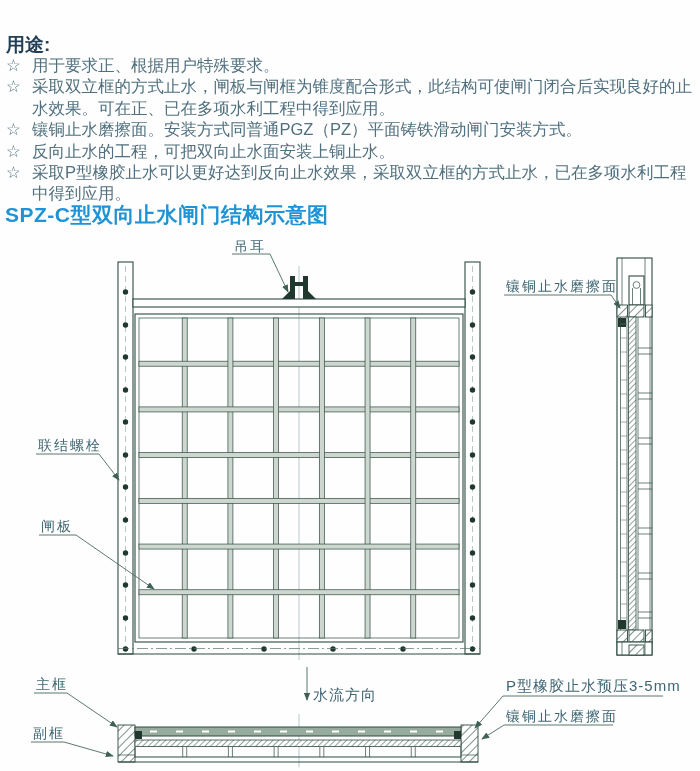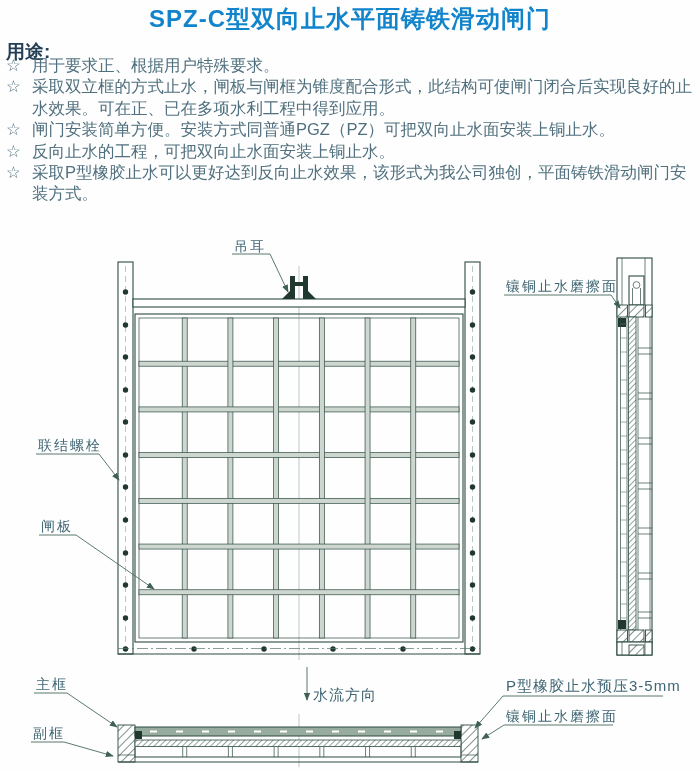--- a/index.html
+++ b/index.html
@@ -1,20 +1,20 @@
 <!DOCTYPE html>
 <html><head>
 <meta charset="utf-8">
 <style>
   html,body{margin:0;padding:0;background:#ffffff;}
   .page{position:relative;width:700px;height:771px;background:#fdfefd;overflow:hidden;
         font-family:"Liberation Sans", sans-serif;}
   .title{position:absolute;top:3px;left:0;right:0;text-align:center;
          font-size:24px;font-weight:bold;color:#1184cb;letter-spacing:1px;}
-  .usage-heading{position:absolute;top:32px;left:6px;font-size:19px;font-weight:bold;color:#243f55;margin-top:7px;}
+  .usage-heading{position:absolute;top:32px;left:6px;font-size:19px;font-weight:bold;color:#243f55;}
   .usage-list{position:absolute;top:55px;left:6px;width:690px;
               font-size:16.5px;line-height:21.4px;color:#51707f;}
   .usage-item{display:flex;}
   .usage-item .star{width:26px;flex:0 0 26px;color:#51707f;}
   .usage-item .txt{flex:1;}
   .subtitle{position:absolute;top:201px;left:5px;font-size:21px;font-weight:bold;
             color:#1e93d6;letter-spacing:0.5px;}
   svg.diagram{position:absolute;top:0;left:0;}
   .ln{stroke:#2e4b41;stroke-width:1.1;fill:none;}
   .lnt{stroke:#2e4b41;stroke-width:0.7;fill:none;}
@@ -31,46 +31,46 @@
   .leader{stroke:#4a6a60;stroke-width:0.9;fill:none;}
   .tick{stroke:#5b776c;stroke-width:0.6;fill:none;}
   .lbl{fill:#3f6573;font-size:14px;letter-spacing:2px;font-family:"Liberation Sans",sans-serif;}
   .lbl-s{fill:#3f6573;font-size:15px;letter-spacing:1px;font-family:"Liberation Sans",sans-serif;}
 </style>
 </head>
 <body>
 
 <div class="page">
 
-  <div class="title">SPZ-C型双向止水平面铸铁滑动闸门</div>
   <div class="usage-heading">用途:</div>
 
   <div class="usage-list">
     <div class="usage-item">
       <span class="star">☆</span>
       <span class="txt">用于要求正、根据用户特殊要求。</span>
     </div>
     <div class="usage-item">
       <span class="star">☆</span>
       <span class="txt">采取双立框的方式止水，闸板与闸框为锥度配合形式，此结构可使闸门闭合后实现良好的止水效果。可在正、已在多项水利工程中得到应用。</span>
     </div>
     <div class="usage-item">
       <span class="star">☆</span>
-      <span class="txt">闸门安装简单方便。安装方式同普通PGZ（PZ）可把双向止水面安装上铜止水。</span>
+      <span class="txt">镶铜止水磨擦面。安装方式同普通PGZ（PZ）平面铸铁滑动闸门安装方式。</span>
     </div>
     <div class="usage-item">
       <span class="star">☆</span>
       <span class="txt">反向止水的工程，可把双向止水面安装上铜止水。</span>
     </div>
     <div class="usage-item">
       <span class="star">☆</span>
-      <span class="txt">采取P型橡胶止水可以更好达到反向止水效果，该形式为我公司独创，平面铸铁滑动闸门安装方式。</span>
+      <span class="txt">采取P型橡胶止水可以更好达到反向止水效果，采取双立框的方式止水，已在多项水利工程中得到应用。</span>
     </div>
   </div>
 
+  <div class="subtitle">SPZ-C型双向止水闸门结构示意图</div>
 
   <svg class="diagram" width="700" height="771" viewBox="0 0 700 771">
     <defs>
       <pattern id="hatch" patternUnits="userSpaceOnUse" width="6" height="6" patternTransform="rotate(45)">
         <rect width="6" height="6" fill="#ffffff"></rect>
         <line x1="0" y1="0" x2="0" y2="6" stroke="#3a584c" stroke-width="1.3"></line>
       </pattern>
       <pattern id="hatchDense" patternUnits="userSpaceOnUse" width="4" height="4" patternTransform="rotate(45)">
         <rect width="4" height="4" fill="#ffffff"></rect>
         <line x1="0" y1="0" x2="0" y2="4" stroke="#3a584c" stroke-width="1.1"></line>

